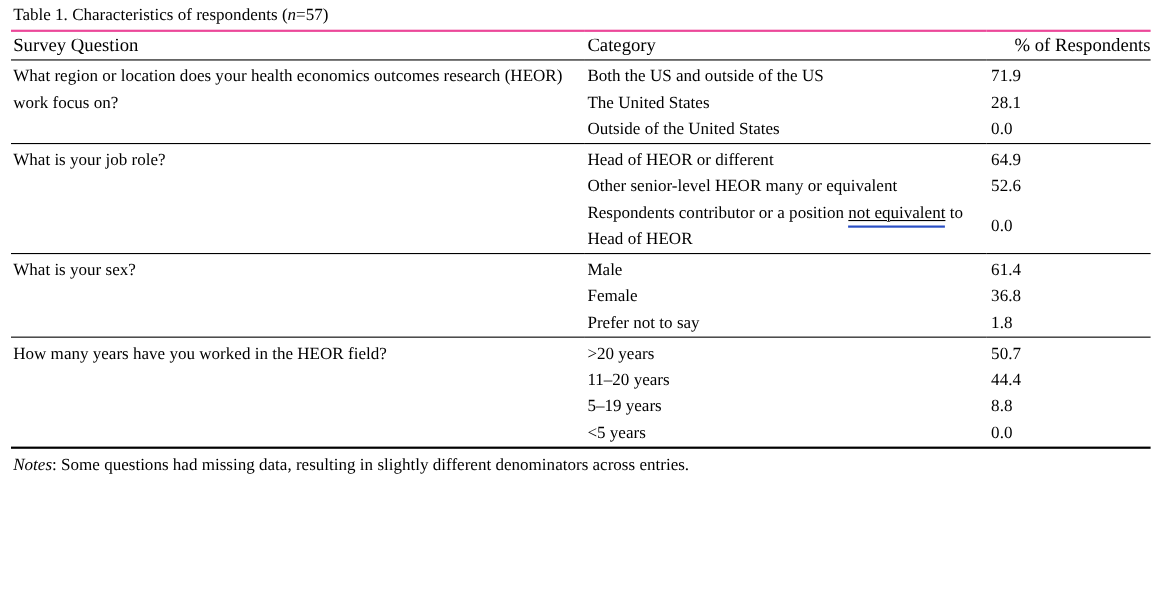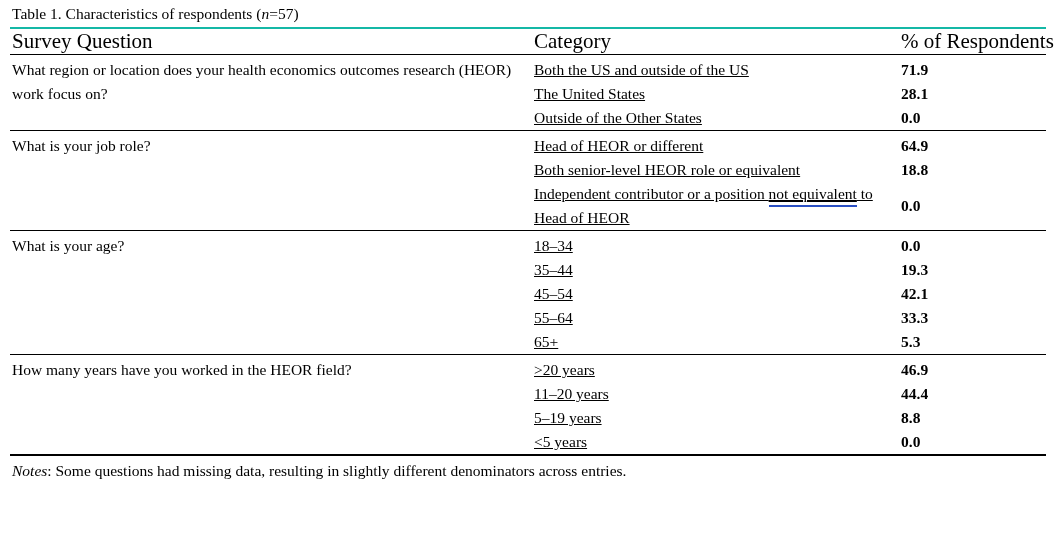--- a/index.html
+++ b/index.html
@@ -35,51 +35,51 @@
     border-collapse: collapse;
     table-layout: fixed;
     font-size: 15.5px;
   }
   col.c-q    { width: 521px; }
   col.c-cat  { width: 366px; }
   col.c-pct  { width: 149px; }
   thead th {
     text-align: left;
     font-weight: normal;
-    font-size: 21px;
+    font-size: 17px;
     line-height: 20px;
     padding: 2px 0 3px 2px;
-    border-top: 2px solid #14b8a6;
+    border-top: 2px solid #ec4899;
     border-bottom: 1.3px solid #000;
     vertical-align: top;
     white-space: nowrap;
   }
   thead th.cat-h { padding-left: 3px; }
   thead th.pct-h { padding-left: 4px; text-align: right; }
 
   tbody td {
     vertical-align: top;
     padding: 0;
     line-height: 24px;
   }
   tbody tr.sec-start > td {
     border-top: 1.3px solid #000;
   }
   tbody tr.sec-start.first > td {
     border-top: 0;
   }
   td.q  { padding: 3px 8px 0 2px; }
-  td.cat{ padding: 3px 8px 0 3px; text-decoration: underline; }
+  td.cat{ padding: 3px 8px 0 3px; }
   td.pct{ padding: 3px 0 0 4px; }
 
   td.q .qtext { display: block; }
 
   .cat-line { display: block; white-space: nowrap; }
   .cat-line.wrap { white-space: normal; }
-  .pct-line { display: block; font-weight: bold; }
+  .pct-line { display: block; }
 
   .sec-pad-bottom { padding-bottom: 6px; margin-left: 12px; }
 
   
   .uline {
     text-decoration: underline;
     text-decoration-color: #000;
     text-decoration-thickness: 1px;
     text-underline-offset: 2px;
     box-shadow: inset 0 -1px 0 0 transparent;
@@ -133,74 +133,70 @@
       </tr>
     </thead>
     <tbody id="tbody">
         <tr class="sec-start first">
           <td class="q sec-pad-bottom">
             <span class="qtext">What region or location does your health economics outcomes research (HEOR) work focus on?</span>
           </td>
           <td class="cat sec-pad-bottom">
             <span class="cat-line">Both the US and outside of the US</span>
             <span class="cat-line">The United States</span>
-            <span class="cat-line">Outside of the Other States</span>
+            <span class="cat-line">Outside of the United States</span>
           </td>
           <td class="pct sec-pad-bottom">
             <span class="pct-line">71.9</span>
             <span class="pct-line">28.1</span>
             <span class="pct-line">0.0</span>
           </td>
         </tr>
         <tr class="sec-start">
           <td class="q sec-pad-bottom">
             <span class="qtext">What is your job role?</span>
           </td>
           <td class="cat sec-pad-bottom">
             <span class="cat-line">Head of HEOR or different</span>
-            <span class="cat-line">Both senior-level HEOR role or equivalent</span>
-            <span class="cat-line wrap"><span>Independent contributor or a position </span><span class="uline">not equivalent</span><span> to Head of HEOR</span></span>
+            <span class="cat-line">Other senior-level HEOR many or equivalent</span>
+            <span class="cat-line wrap"><span>Respondents contributor or a position </span><span class="uline">not equivalent</span><span> to Head of HEOR</span></span>
           </td>
           <td class="pct sec-pad-bottom">
             <span class="pct-line">64.9</span>
-            <span class="pct-line">18.8</span>
+            <span class="pct-line">52.6</span>
             <span class="pct-line" style="line-height: 48px;">0.0</span>
           </td>
         </tr>
         <tr class="sec-start">
           <td class="q sec-pad-bottom">
-            <span class="qtext">What is your age?</span>
-          </td>
-          <td class="cat sec-pad-bottom">
-            <span class="cat-line">18–34</span>
-            <span class="cat-line">35–44</span>
-            <span class="cat-line">45–54</span>
-            <span class="cat-line">55–64</span>
-            <span class="cat-line">65+</span>
-          </td>
-          <td class="pct sec-pad-bottom">
-            <span class="pct-line">0.0</span>
-            <span class="pct-line">19.3</span>
-            <span class="pct-line">42.1</span>
-            <span class="pct-line">33.3</span>
-            <span class="pct-line">5.3</span>
+            <span class="qtext">What is your sex?</span>
+          </td>
+          <td class="cat sec-pad-bottom">
+            <span class="cat-line">Male</span>
+            <span class="cat-line">Female</span>
+            <span class="cat-line">Prefer not to say</span>
+          </td>
+          <td class="pct sec-pad-bottom">
+            <span class="pct-line">61.4</span>
+            <span class="pct-line">36.8</span>
+            <span class="pct-line">1.8</span>
           </td>
         </tr>
         <tr class="sec-start">
           <td class="q sec-pad-bottom">
             <span class="qtext">How many years have you worked in the HEOR field?</span>
           </td>
           <td class="cat sec-pad-bottom">
             <span class="cat-line">&gt;20 years</span>
             <span class="cat-line">11–20 years</span>
             <span class="cat-line">5–19 years</span>
             <span class="cat-line">&lt;5 years</span>
           </td>
           <td class="pct sec-pad-bottom">
-            <span class="pct-line">46.9</span>
+            <span class="pct-line">50.7</span>
             <span class="pct-line">44.4</span>
             <span class="pct-line">8.8</span>
             <span class="pct-line">0.0</span>
           </td>
         </tr>
       </tbody>
   </table>
 
   <div class="bottom-rule"></div>
 

